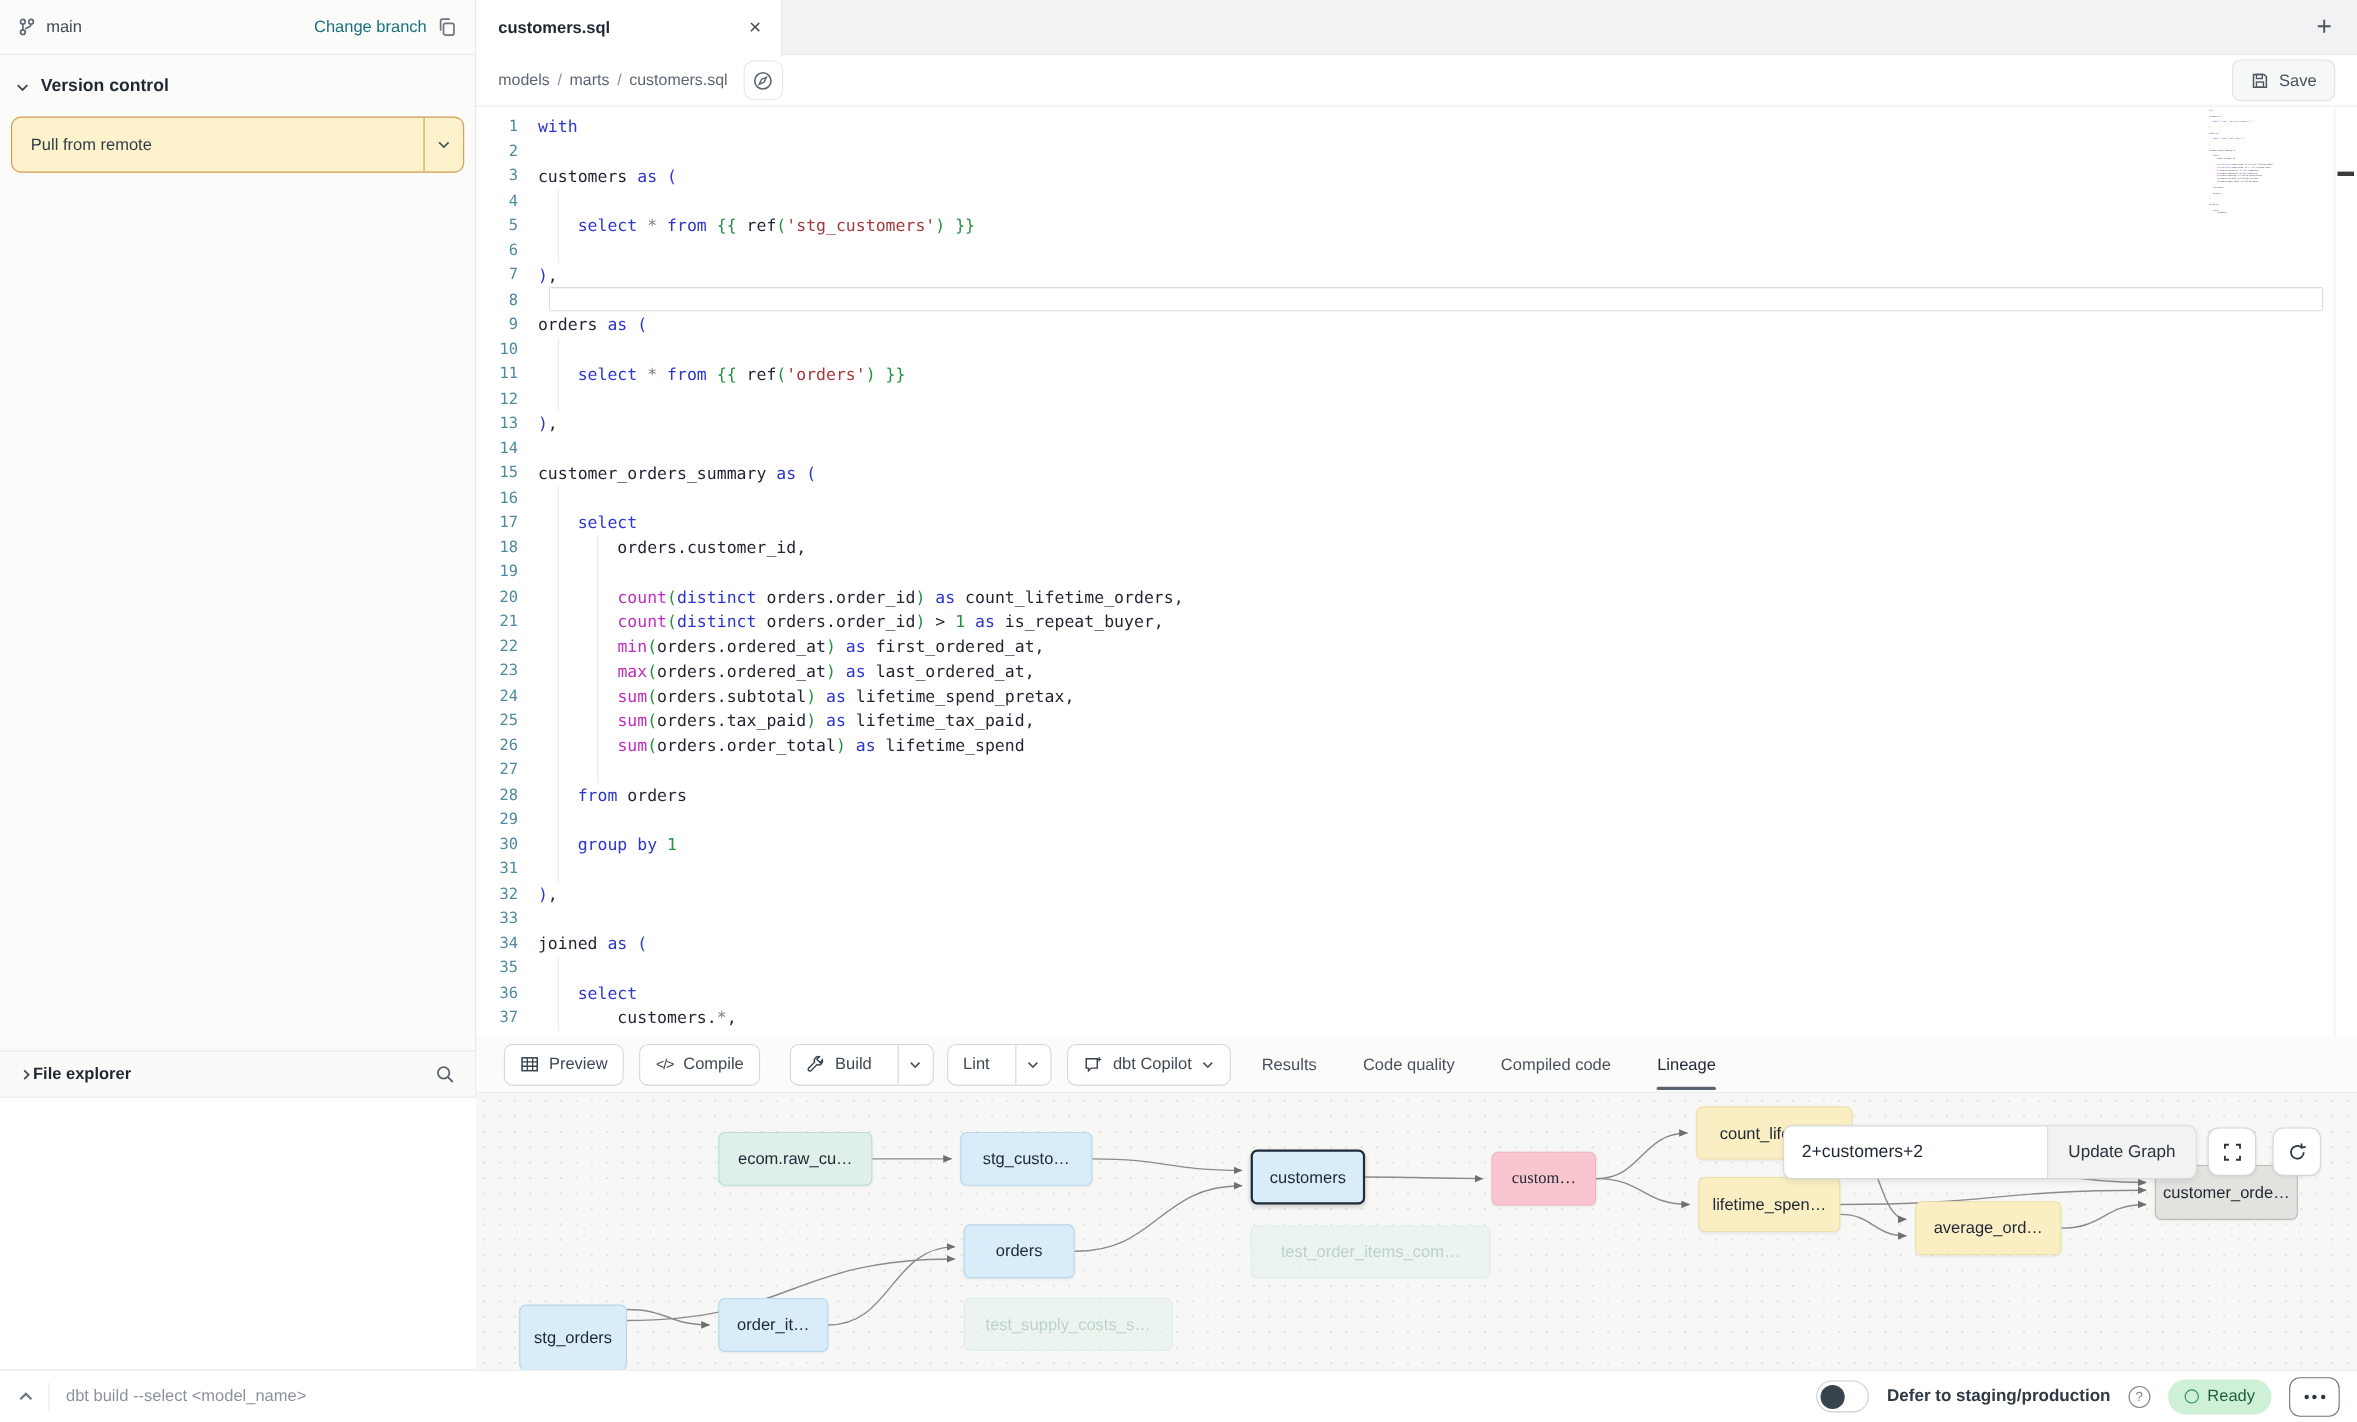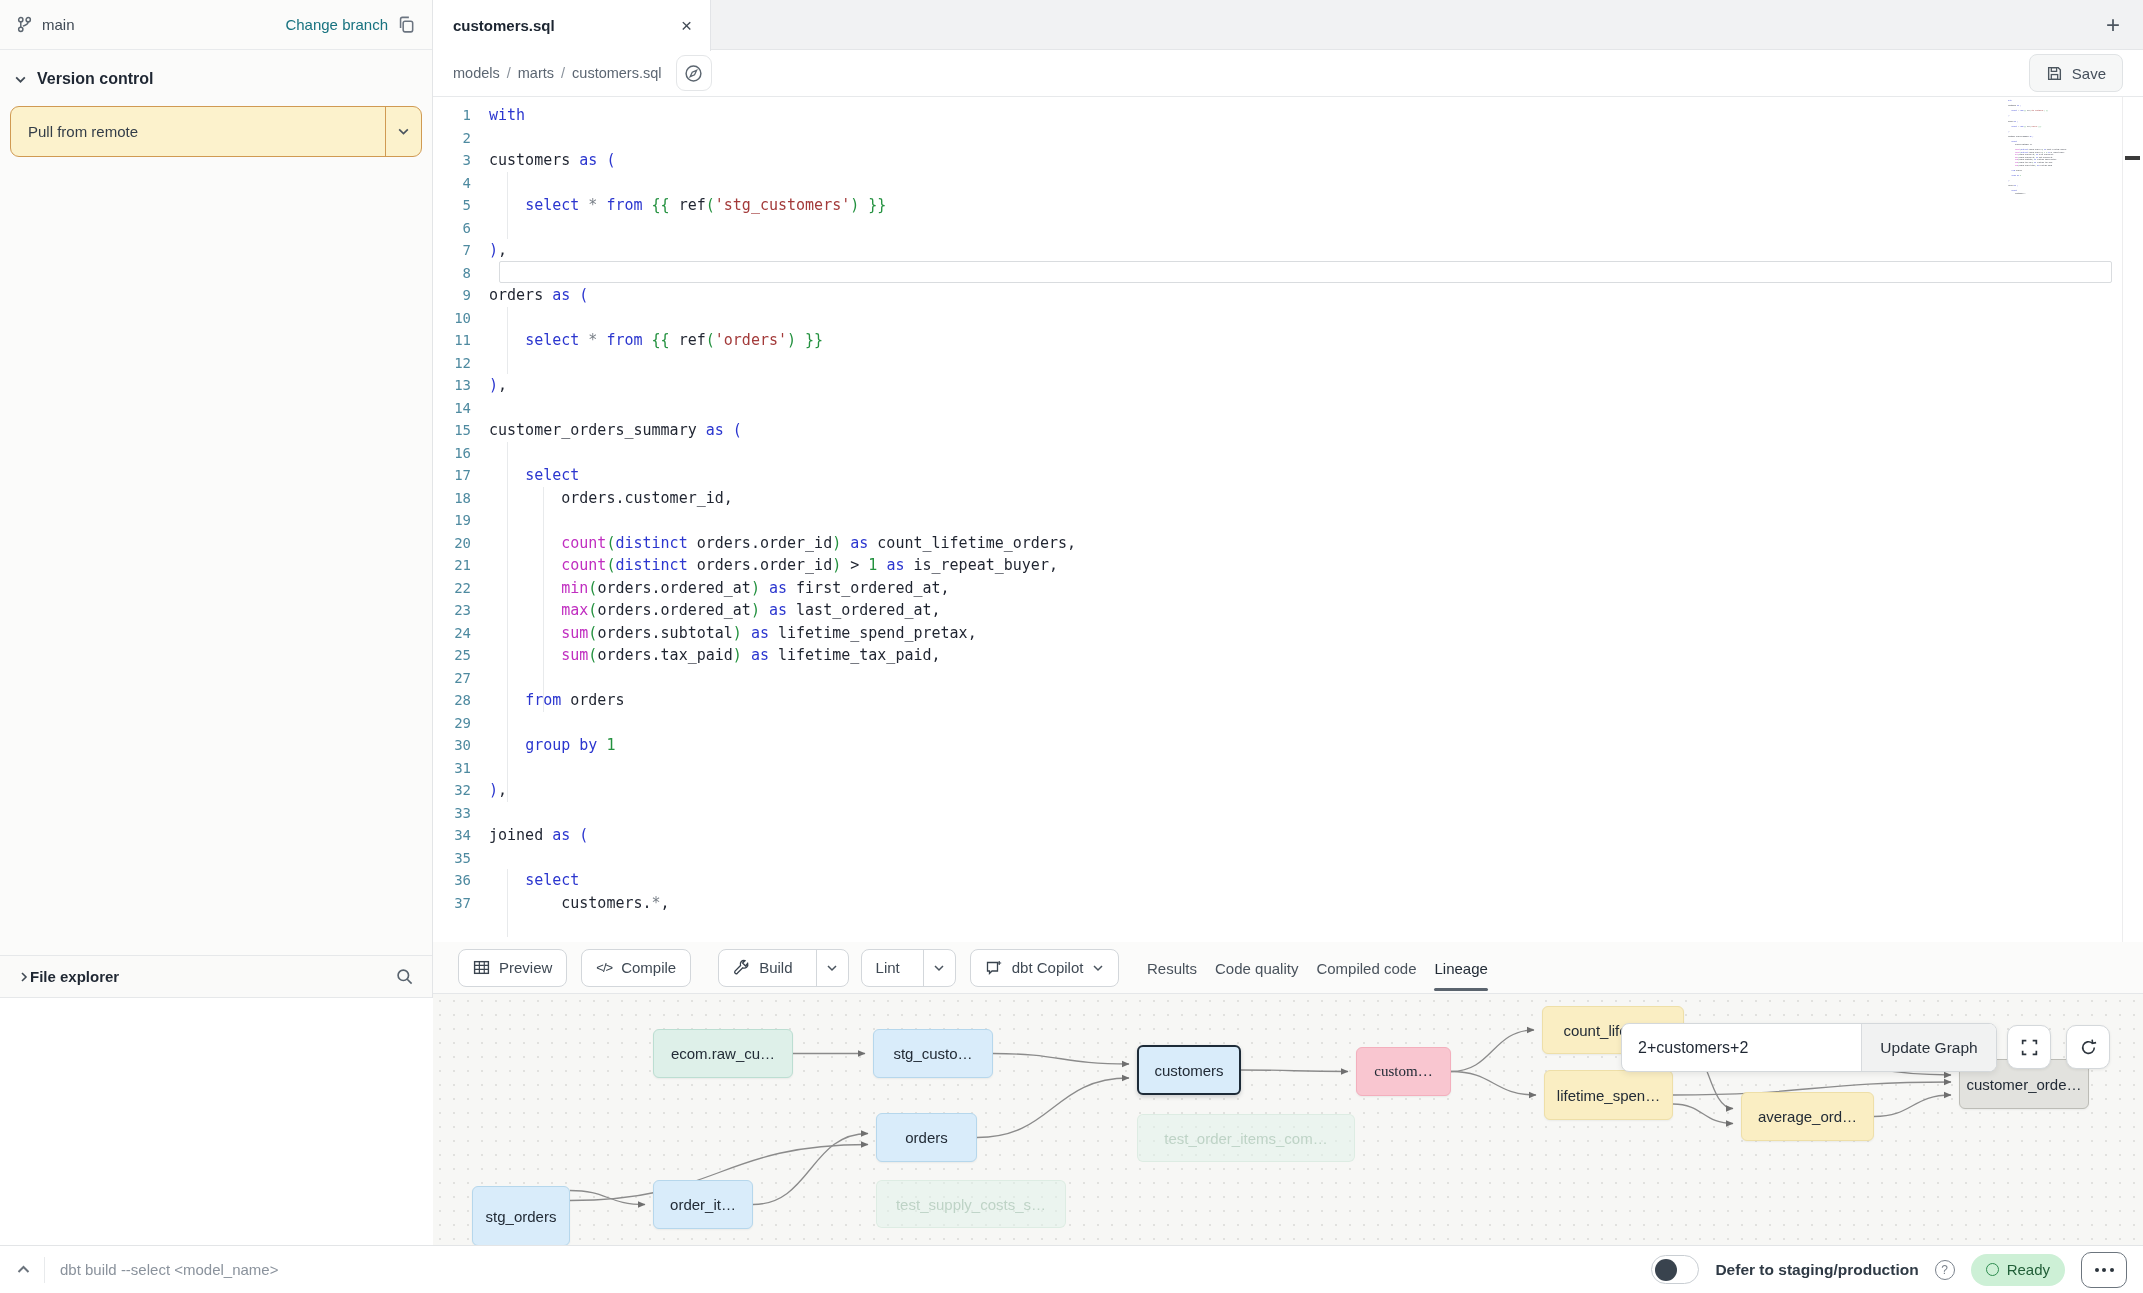--- a/index.html
+++ b/index.html
@@ -62,21 +62,21 @@
   #scrollthumb { position:absolute; left:1692px; top:59px; width:15px; height:4px; background:#3a3a3a; cursor:pointer; }
 
   
   #actionrow { height:52px; background:#fbfbfa; border-bottom:1px solid #e5e7e9; display:flex; align-items:center; position:relative; }
   .abtn { height:38px; background:#fff; border:1px solid #d3d7db; border-radius:8px; display:flex;
     align-items:center; padding:0 14px; gap:9px; font-size:15px; color:#3f4954; cursor:pointer; }
   .split { padding:0; overflow:hidden; }
   .split .seg-main { display:flex; align-items:center; gap:9px; padding:0 14px; height:100%; }
   .split .seg-chev { width:32px; height:100%; border-left:1px solid #d3d7db; display:flex; align-items:center; justify-content:center; cursor:pointer; }
   .code-glyph { font-size:13px; color:#39434e; letter-spacing:-1px; }
-  #tabgroup { position:absolute; left:714px; top:0; height:52px; display:flex; gap:18px; align-items:center; }
+  #tabgroup { position:absolute; left:714px; top:0; height:52px; display:flex; gap:42px; align-items:center; }
   .rtab { font-size:15px; color:#49525c; height:52px; display:flex; align-items:center; cursor:pointer; position:relative; }
   .rtab.active { color:#222b36; }
   .rtab.active::after { content:""; position:absolute; left:0; right:0; bottom:3px; height:3px; background:#5b646e; border-radius:2px; }
 
   
   #lineage { height:251px; position:relative; background:#f7f7f5;
     background-image:radial-gradient(#dddddad9 1px, transparent 1.2px); background-size:14px 14px; overflow:hidden; }
   #edges { position:absolute; left:0; top:0; }
   .node { position:absolute; border-radius:6px; display:flex; align-items:center; justify-content:center;
     font-size:15px; color:#222b36; white-space:nowrap; overflow:hidden; padding:0 10px;
@@ -220,20 +220,21 @@
             <div class="cl"><span class="ln">16</span><span class="lc"></span></div>
             <div class="cl"><span class="ln">17</span><span class="lc"><span class="tok-pln">    </span><span class="tok-kw">select</span></span></div>
             <div class="cl"><span class="ln">18</span><span class="lc"><span class="tok-pln">        orders.customer_id,</span></span></div>
             <div class="cl"><span class="ln">19</span><span class="lc"></span></div>
             <div class="cl"><span class="ln">20</span><span class="lc"><span class="tok-pln">        </span><span class="tok-fn">count</span><span class="tok-grn">(</span><span class="tok-kw">distinct</span><span class="tok-pln"> orders.order_id</span><span class="tok-grn">)</span><span class="tok-pln"> </span><span class="tok-kw">as</span><span class="tok-pln"> count_lifetime_orders,</span></span></div>
             <div class="cl"><span class="ln">21</span><span class="lc"><span class="tok-pln">        </span><span class="tok-fn">count</span><span class="tok-grn">(</span><span class="tok-kw">distinct</span><span class="tok-pln"> orders.order_id</span><span class="tok-grn">)</span><span class="tok-pln"> &gt; </span><span class="tok-grn">1</span><span class="tok-pln"> </span><span class="tok-kw">as</span><span class="tok-pln"> is_repeat_buyer,</span></span></div>
             <div class="cl"><span class="ln">22</span><span class="lc"><span class="tok-pln">        </span><span class="tok-fn">min</span><span class="tok-grn">(</span><span class="tok-pln">orders.ordered_at</span><span class="tok-grn">)</span><span class="tok-pln"> </span><span class="tok-kw">as</span><span class="tok-pln"> first_ordered_at,</span></span></div>
             <div class="cl"><span class="ln">23</span><span class="lc"><span class="tok-pln">        </span><span class="tok-fn">max</span><span class="tok-grn">(</span><span class="tok-pln">orders.ordered_at</span><span class="tok-grn">)</span><span class="tok-pln"> </span><span class="tok-kw">as</span><span class="tok-pln"> last_ordered_at,</span></span></div>
             <div class="cl"><span class="ln">24</span><span class="lc"><span class="tok-pln">        </span><span class="tok-fn">sum</span><span class="tok-grn">(</span><span class="tok-pln">orders.subtotal</span><span class="tok-grn">)</span><span class="tok-pln"> </span><span class="tok-kw">as</span><span class="tok-pln"> lifetime_spend_pretax,</span></span></div>
             <div class="cl"><span class="ln">25</span><span class="lc"><span class="tok-pln">        </span><span class="tok-fn">sum</span><span class="tok-grn">(</span><span class="tok-pln">orders.tax_paid</span><span class="tok-grn">)</span><span class="tok-pln"> </span><span class="tok-kw">as</span><span class="tok-pln"> lifetime_tax_paid,</span></span></div>
+            <div class="cl"><span class="ln">26</span><span class="lc"><span class="tok-pln">        </span><span class="tok-fn">sum</span><span class="tok-grn">(</span><span class="tok-pln">orders.order_total</span><span class="tok-grn">)</span><span class="tok-pln"> </span><span class="tok-kw">as</span><span class="tok-pln"> lifetime_spend</span></span></div>
             <div class="cl"><span class="ln">27</span><span class="lc"></span></div>
             <div class="cl"><span class="ln">28</span><span class="lc"><span class="tok-pln">    </span><span class="tok-kw">from</span><span class="tok-pln"> orders</span></span></div>
             <div class="cl"><span class="ln">29</span><span class="lc"></span></div>
             <div class="cl"><span class="ln">30</span><span class="lc"><span class="tok-pln">    </span><span class="tok-kw">group by</span><span class="tok-pln"> </span><span class="tok-grn">1</span></span></div>
             <div class="cl"><span class="ln">31</span><span class="lc"></span></div>
             <div class="cl"><span class="ln">32</span><span class="lc"><span class="tok-kw">)</span><span class="tok-pln">,</span></span></div>
             <div class="cl"><span class="ln">33</span><span class="lc"></span></div>
             <div class="cl"><span class="ln">34</span><span class="lc"><span class="tok-pln">joined</span><span class="tok-pln"> </span><span class="tok-kw">as</span><span class="tok-pln"> </span><span class="tok-kw">(</span></span></div>
             <div class="cl"><span class="ln">35</span><span class="lc"></span></div>
             <div class="cl"><span class="ln">36</span><span class="lc"><span class="tok-pln">    </span><span class="tok-kw">select</span></span></div>

